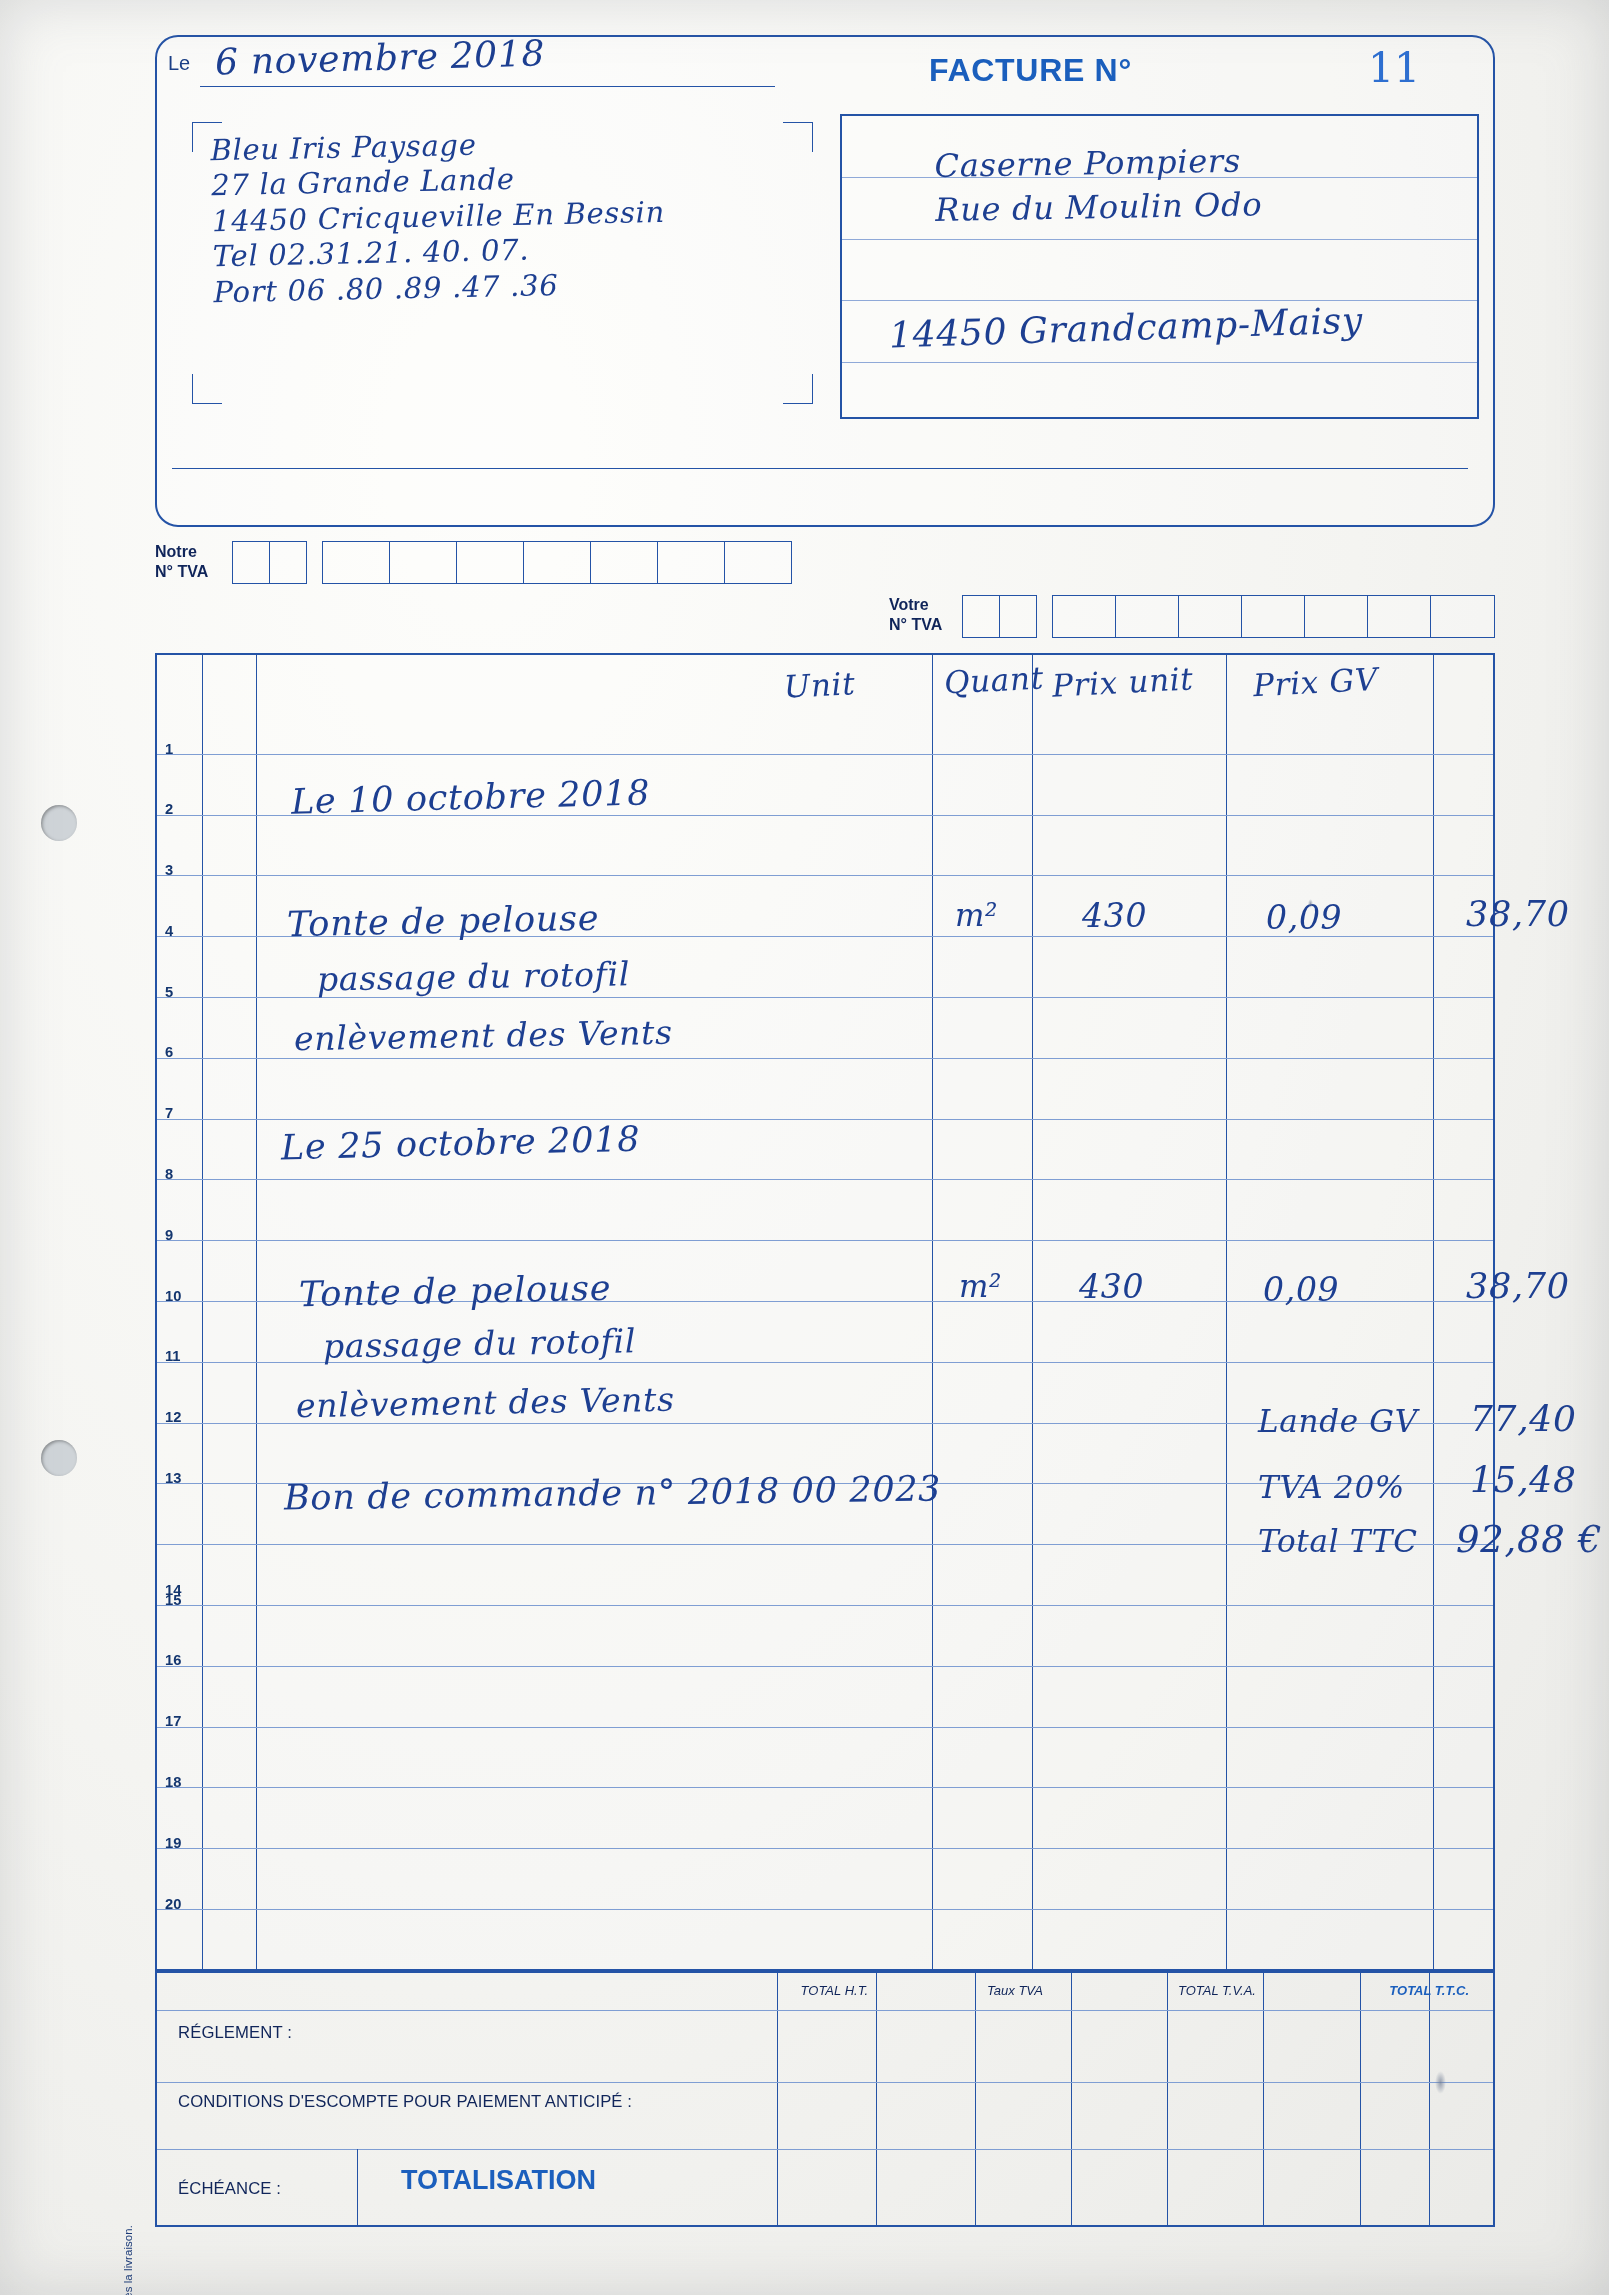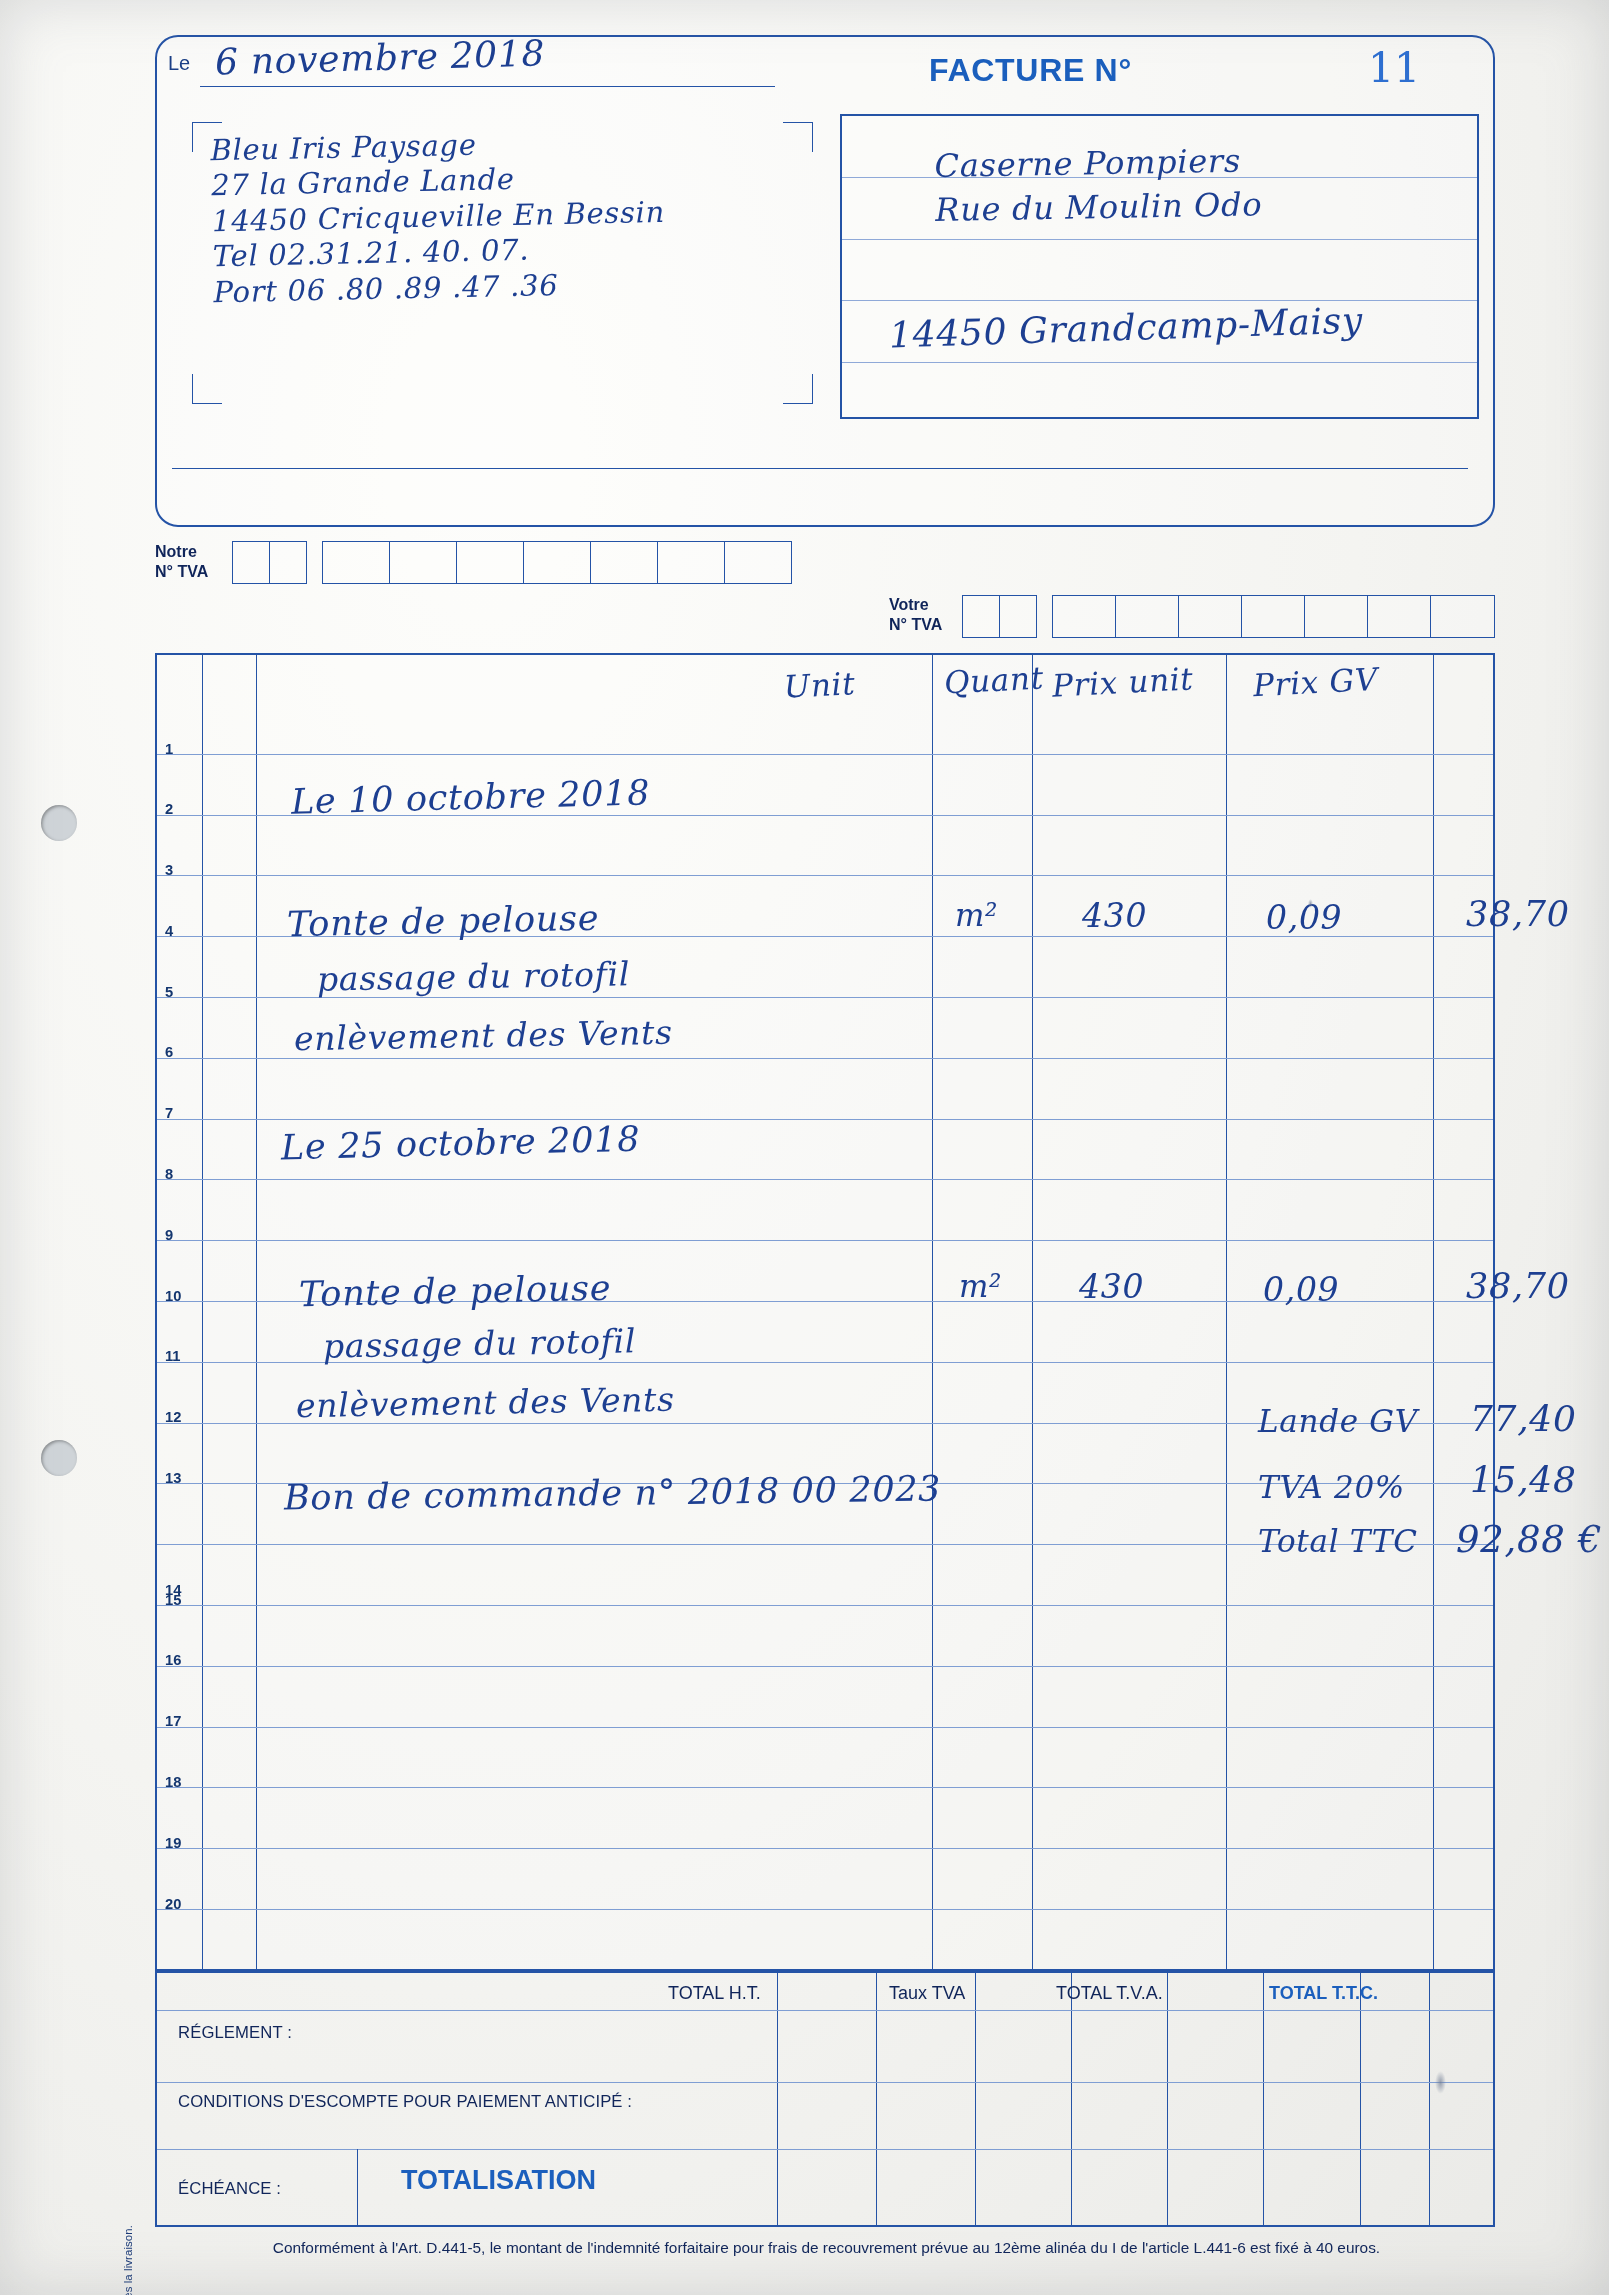--- a/index.html
+++ b/index.html
@@ -170,21 +170,21 @@
 
   
   .footer{
     position:absolute;left:155px;top:1969px;width:1336px;height:254px;
     border:2px solid #2453a6;
   }
   .f-lbl{
     position:absolute;color:#10255a;font-size:16.7px;letter-spacing:0.1px;
   }
   .f-head{
-    position:absolute;color:#10255a;font-size:18px;text-align:left;font-weight:500;
+    position:absolute;color:#10255a;font-size:13px;text-align:right;font-weight:500;font-style:italic;
   }
   .f-head.bold{font-weight:bold;}
   .totalisation{
     position:absolute;color:#1b5fbd;font-size:27px;font-weight:bold;text-align:center;
   }
   .legal-bottom{
     position:absolute;left:155px;top:2239px;width:1343px;
     text-align:center;color:#10255a;font-size:15.4px;
   }
 
@@ -394,20 +394,19 @@
   <div class="f-head" style="left:668px;top:1983px;width:200px;">TOTAL H.T.</div>
   <div class="f-head" style="left:889px;top:1983px;width:154px;">Taux TVA</div>
   <div class="f-head" style="left:1056px;top:1983px;width:200px;">TOTAL T.V.A.</div>
   <div class="f-head bold" style="left:1269px;top:1983px;width:200px;color:#1b5fbd;">TOTAL T.T.C.</div>
 
   <div class="f-lbl" style="left:178px;top:2023px;">RÉGLEMENT :</div>
   <div class="f-lbl" style="left:178px;top:2092px;">CONDITIONS D'ESCOMPTE POUR PAIEMENT ANTICIPÉ :</div>
   <div class="f-lbl" style="left:178px;top:2179px;">ÉCHÉANCE :</div>
   <div class="totalisation" style="left:401px;top:2165px;">TOTALISATION</div>
 
-  <div class="legal-bottom">Conformément à l'Art. D.441-5, le montant de l'indemnité forfaitaire pour frais de recouvrement prévue au 12ème alinéa du I de l'article L.441-6 est fixé à 40 euros.</div>
 
   <div class="smudge" style="left:1435px;top:2071px;"></div>
   <div class="smudge" style="left:1308px;top:899px;width:5.3px;height:9.4px;"></div>
 
   <div class="edge-shadow"></div>
 </div>
 
 
 </body></html>

